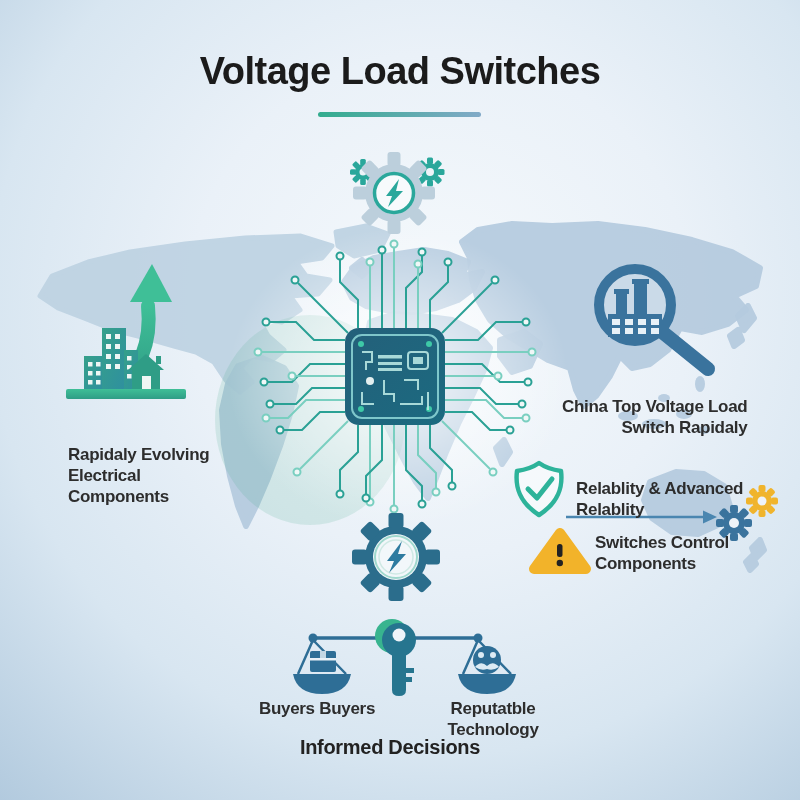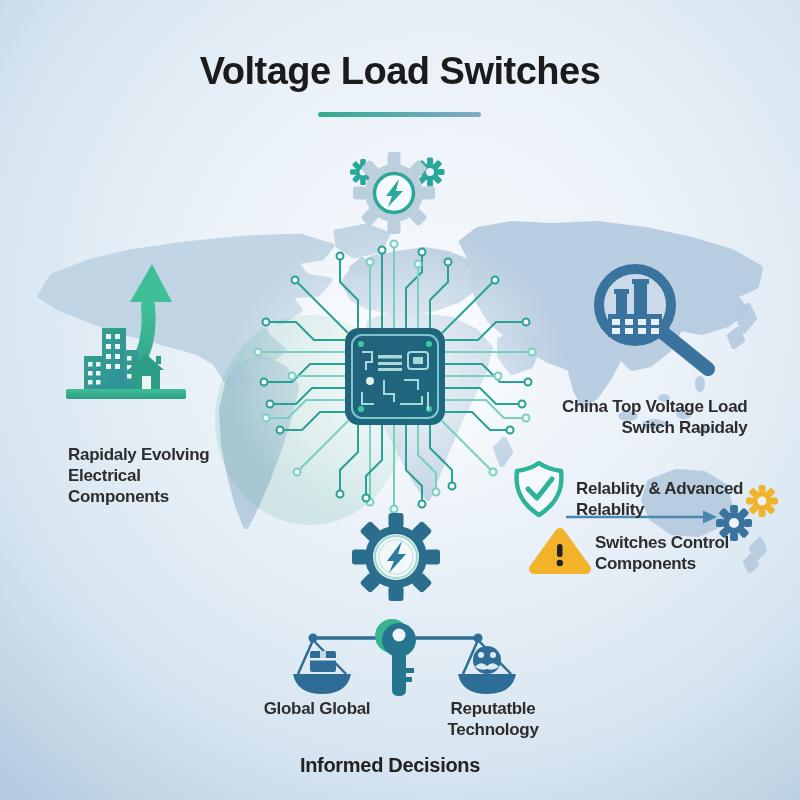--- a/index.html
+++ b/index.html
@@ -381,19 +381,19 @@
   <div class="label" style="left:576px;top:466px;margin-top:12px;">
     <span>Relablity &amp; Advanced</span>
     <span>Relablity</span>
   </div>
 
   <div class="label" style="left:595px;top:532px;">
     <span>Switches Control</span>
     <span>Components</span>
   </div>
 
-  <div class="label center-text" style="left:237px;top:698px;width:160px;">Global Global</div>
+  <div class="label center-text" style="left:237px;top:698px;width:160px;">Buyers Buyers</div>
 
   <div class="label center-text" style="left:408px;top:698px;width:170px;">Reputatble Technology</div>
 
-  <div class="label center-text informed" style="left:0;top:755px;width:780px;">Informed Decisions</div>
+  <div class="label center-text informed" style="left:0;top:737px;width:780px;">Informed Decisions</div>
 
 </div>
 
 </body></html>

